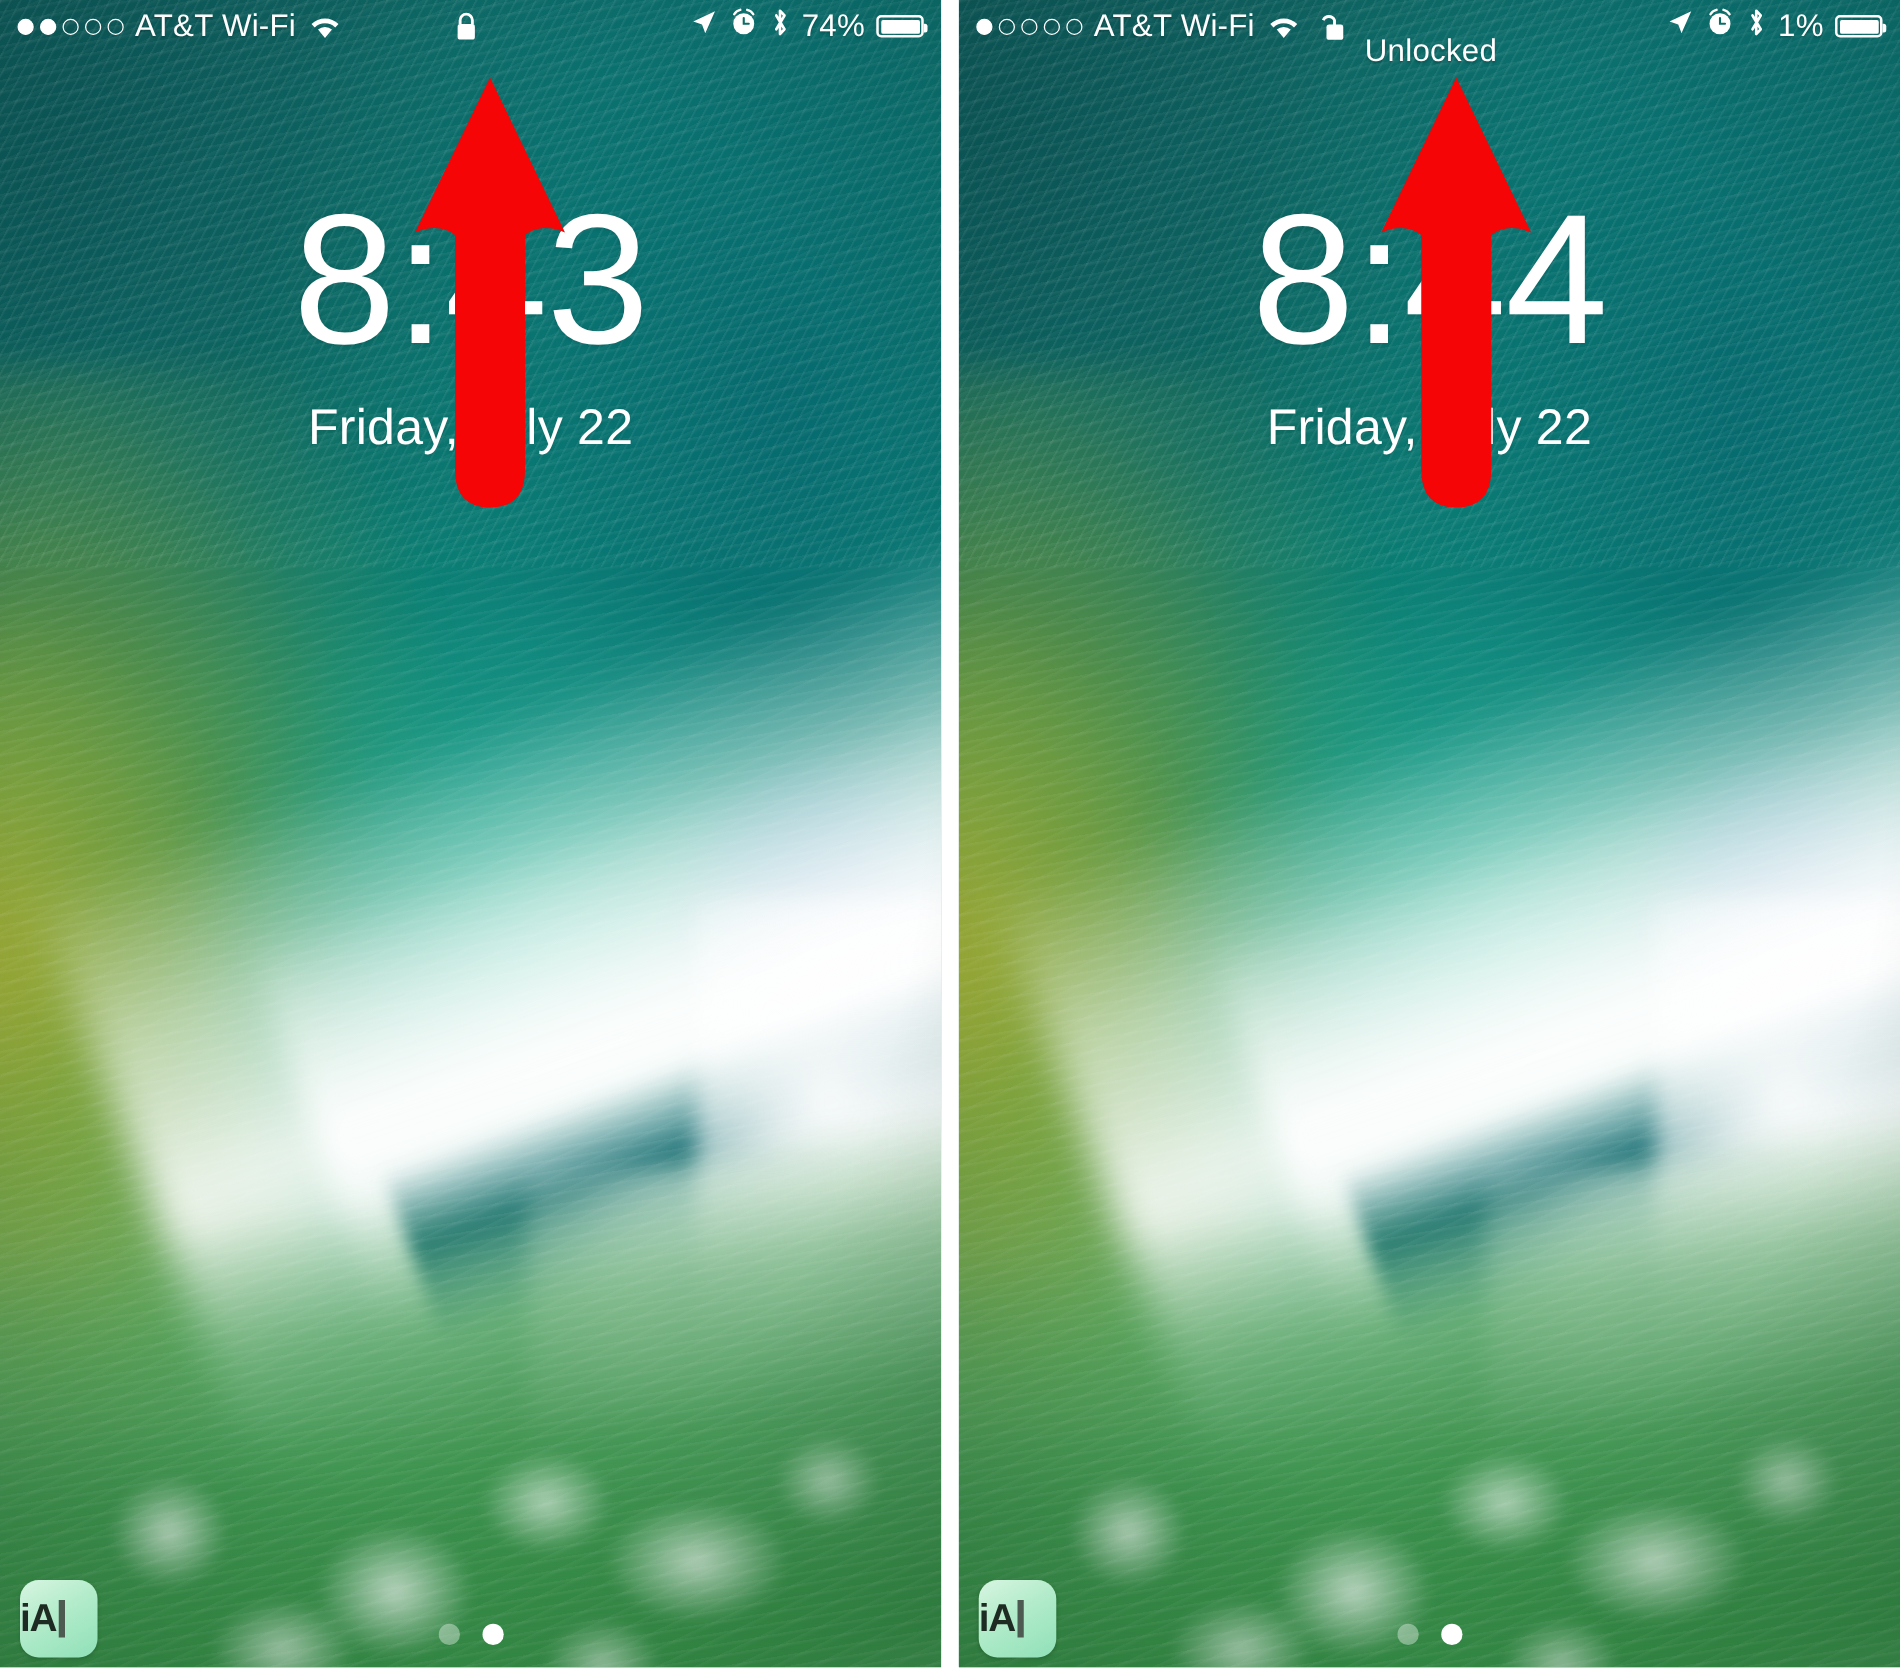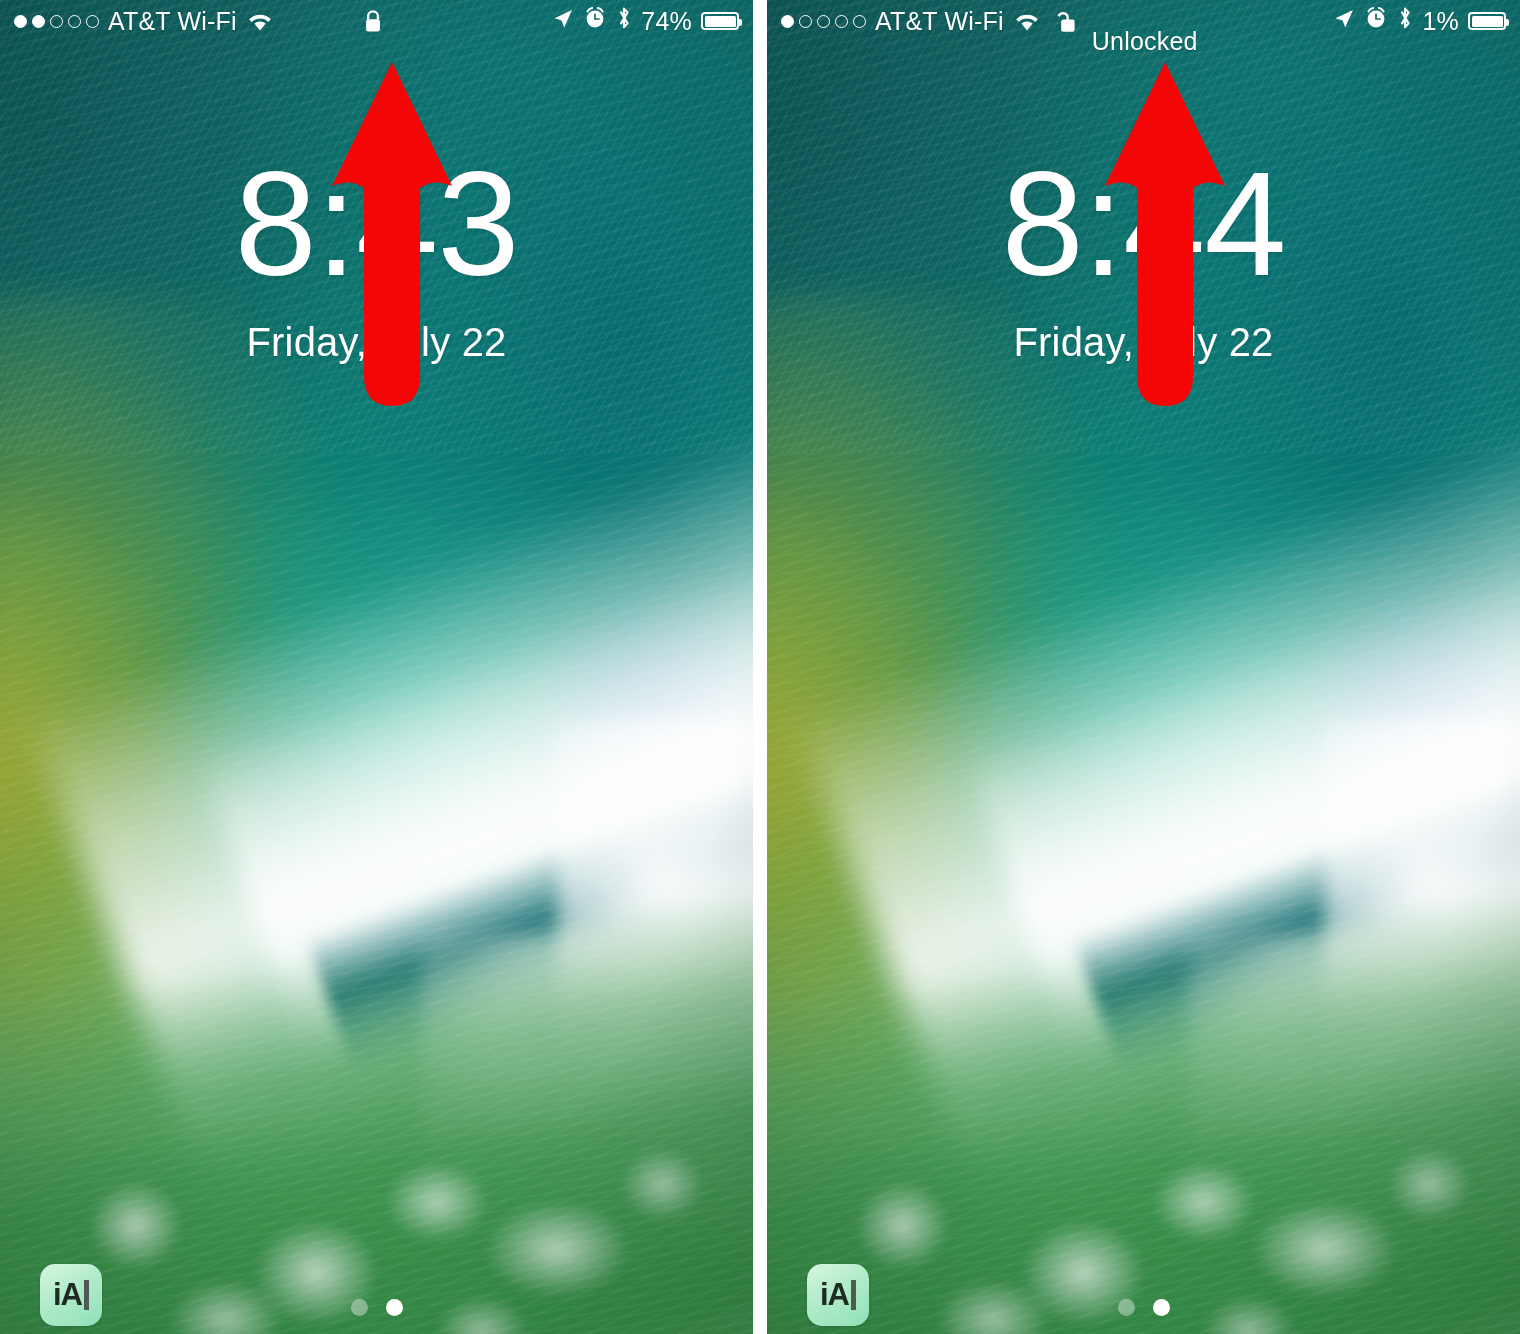--- a/index.html
+++ b/index.html
@@ -268,24 +268,23 @@
     position:absolute; left:50%; transform:translateX(-50%);
     bottom:18px; display:flex; align-items:center; gap:18px; z-index:20;
   }
   .pdot { width:17px; height:17px; border-radius:50%; background:rgba(255,255,255,0.38); }
   .pdot.active { background:#ffffff; }
 
   .appicon {
     position:absolute; left:16px; bottom:8px;
     width:62px; height:62px; border-radius:15px;
     background:linear-gradient(150deg,#d8f5e2 0%,#b4eccb 42%,#8fe0b8 100%);
-    display:flex; align-items:center; justify-content:center;
+    display:flex; align-items:center; 
     z-index:20;
     box-shadow:0 1px 3px rgba(0,0,0,0.16);
-    margin-left:24px;
   }
   .appicon .ia {
     font-size:31px; font-weight:700; color:#1d2b22;
     letter-spacing:-1px; display:flex; align-items:center;
     font-family:"Liberation Sans", sans-serif;
   }
   .appicon .caret {
     display:inline-block; width:5px; height:30px;
     background:#4c5a52; margin-left:2px;
   }

